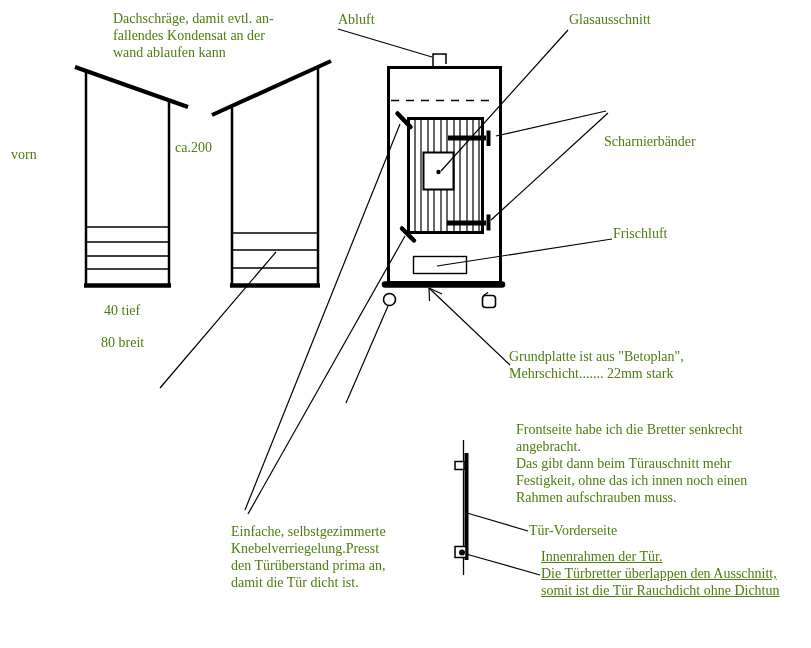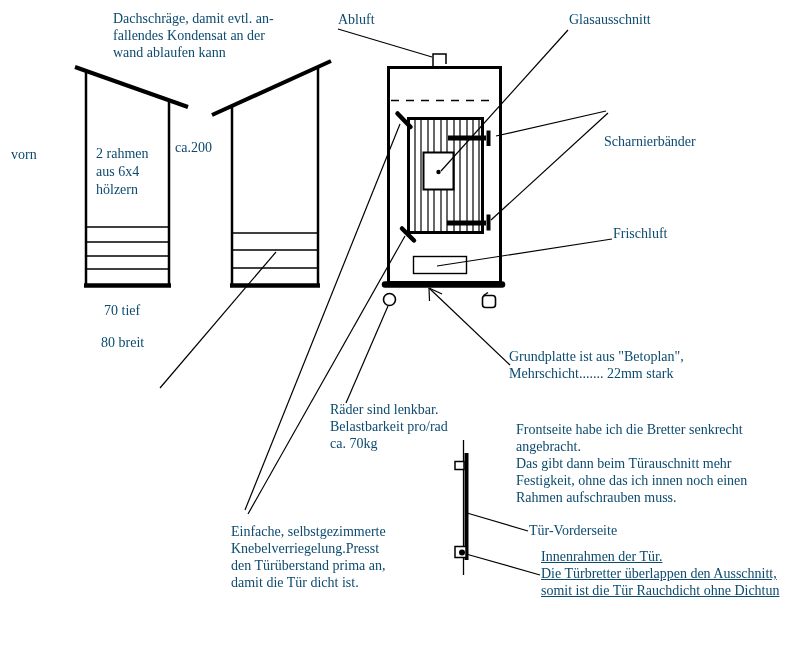--- a/index.html
+++ b/index.html
@@ -10,21 +10,21 @@
     font-family:"Liberation Serif","DejaVu Serif",serif;
     color:#000;
     overflow:hidden;
   }
   #drawing{position:absolute;left:0;top:0;}
   .label{
     position:absolute;
     font-size:14px;
     line-height:17px;
     white-space:pre-line;
-    color:#0c4a6e;
+    color:#4d7c0f;
   }
 </style>
 </head>
 <body>
 
 <div id="canvas">
 
   <svg id="drawing" width="811" height="648" viewBox="0 0 811 648" stroke="#000" fill="none" stroke-linecap="butt">
 
     <g>
@@ -112,32 +112,26 @@
     </g>
   </svg>
 
   <div class="label" style="left:113px;top:10px;">Dachschräge, damit evtl. an-
 fallendes Kondensat an der
 wand ablaufen kann</div>
   <div class="label" style="left:338px;top:11px;">Abluft</div>
   <div class="label" style="left:569px;top:11px;">Glasausschnitt</div>
   <div class="label" style="left:604px;top:92px;margin-top:41px;">Scharnierbänder</div>
   <div class="label" style="left:11px;top:146px;">vorn</div>
-  <div class="label" style="left:96px;top:145px;line-height:18px;">2 rahmen
-aus 6x4
-hölzern</div>
   <div class="label" style="left:175px;top:139px;text-align:right;">ca.200</div>
   <div class="label" style="left:613px;top:225px;">Frischluft</div>
-  <div class="label" style="left:104px;top:302px;">70 tief</div>
+  <div class="label" style="left:104px;top:302px;">40 tief</div>
   <div class="label" style="left:101px;top:334px;">80 breit</div>
   <div class="label" style="left:509px;top:348px;">Grundplatte ist aus "Betoplan",
 Mehrschicht....... 22mm stark</div>
-  <div class="label" style="left:330px;top:401px;">Räder sind lenkbar.
-Belastbarkeit pro/rad
-ca. 70kg</div>
   <div class="label" style="left:516px;top:421px;">Frontseite habe ich die Bretter senkrecht
 angebracht.
 Das gibt dann beim Türauschnitt mehr
 Festigkeit, ohne das ich innen noch einen
 Rahmen aufschrauben muss.</div>
   <div class="label" style="left:231px;top:507px;margin-top:16px;">Einfache, selbstgezimmerte
 Knebelverriegelung.Presst
 den Türüberstand prima an,
 damit die Tür dicht ist.</div>
   <div class="label" style="left:529px;top:522px;text-align:right;">Tür-Vorderseite</div>

